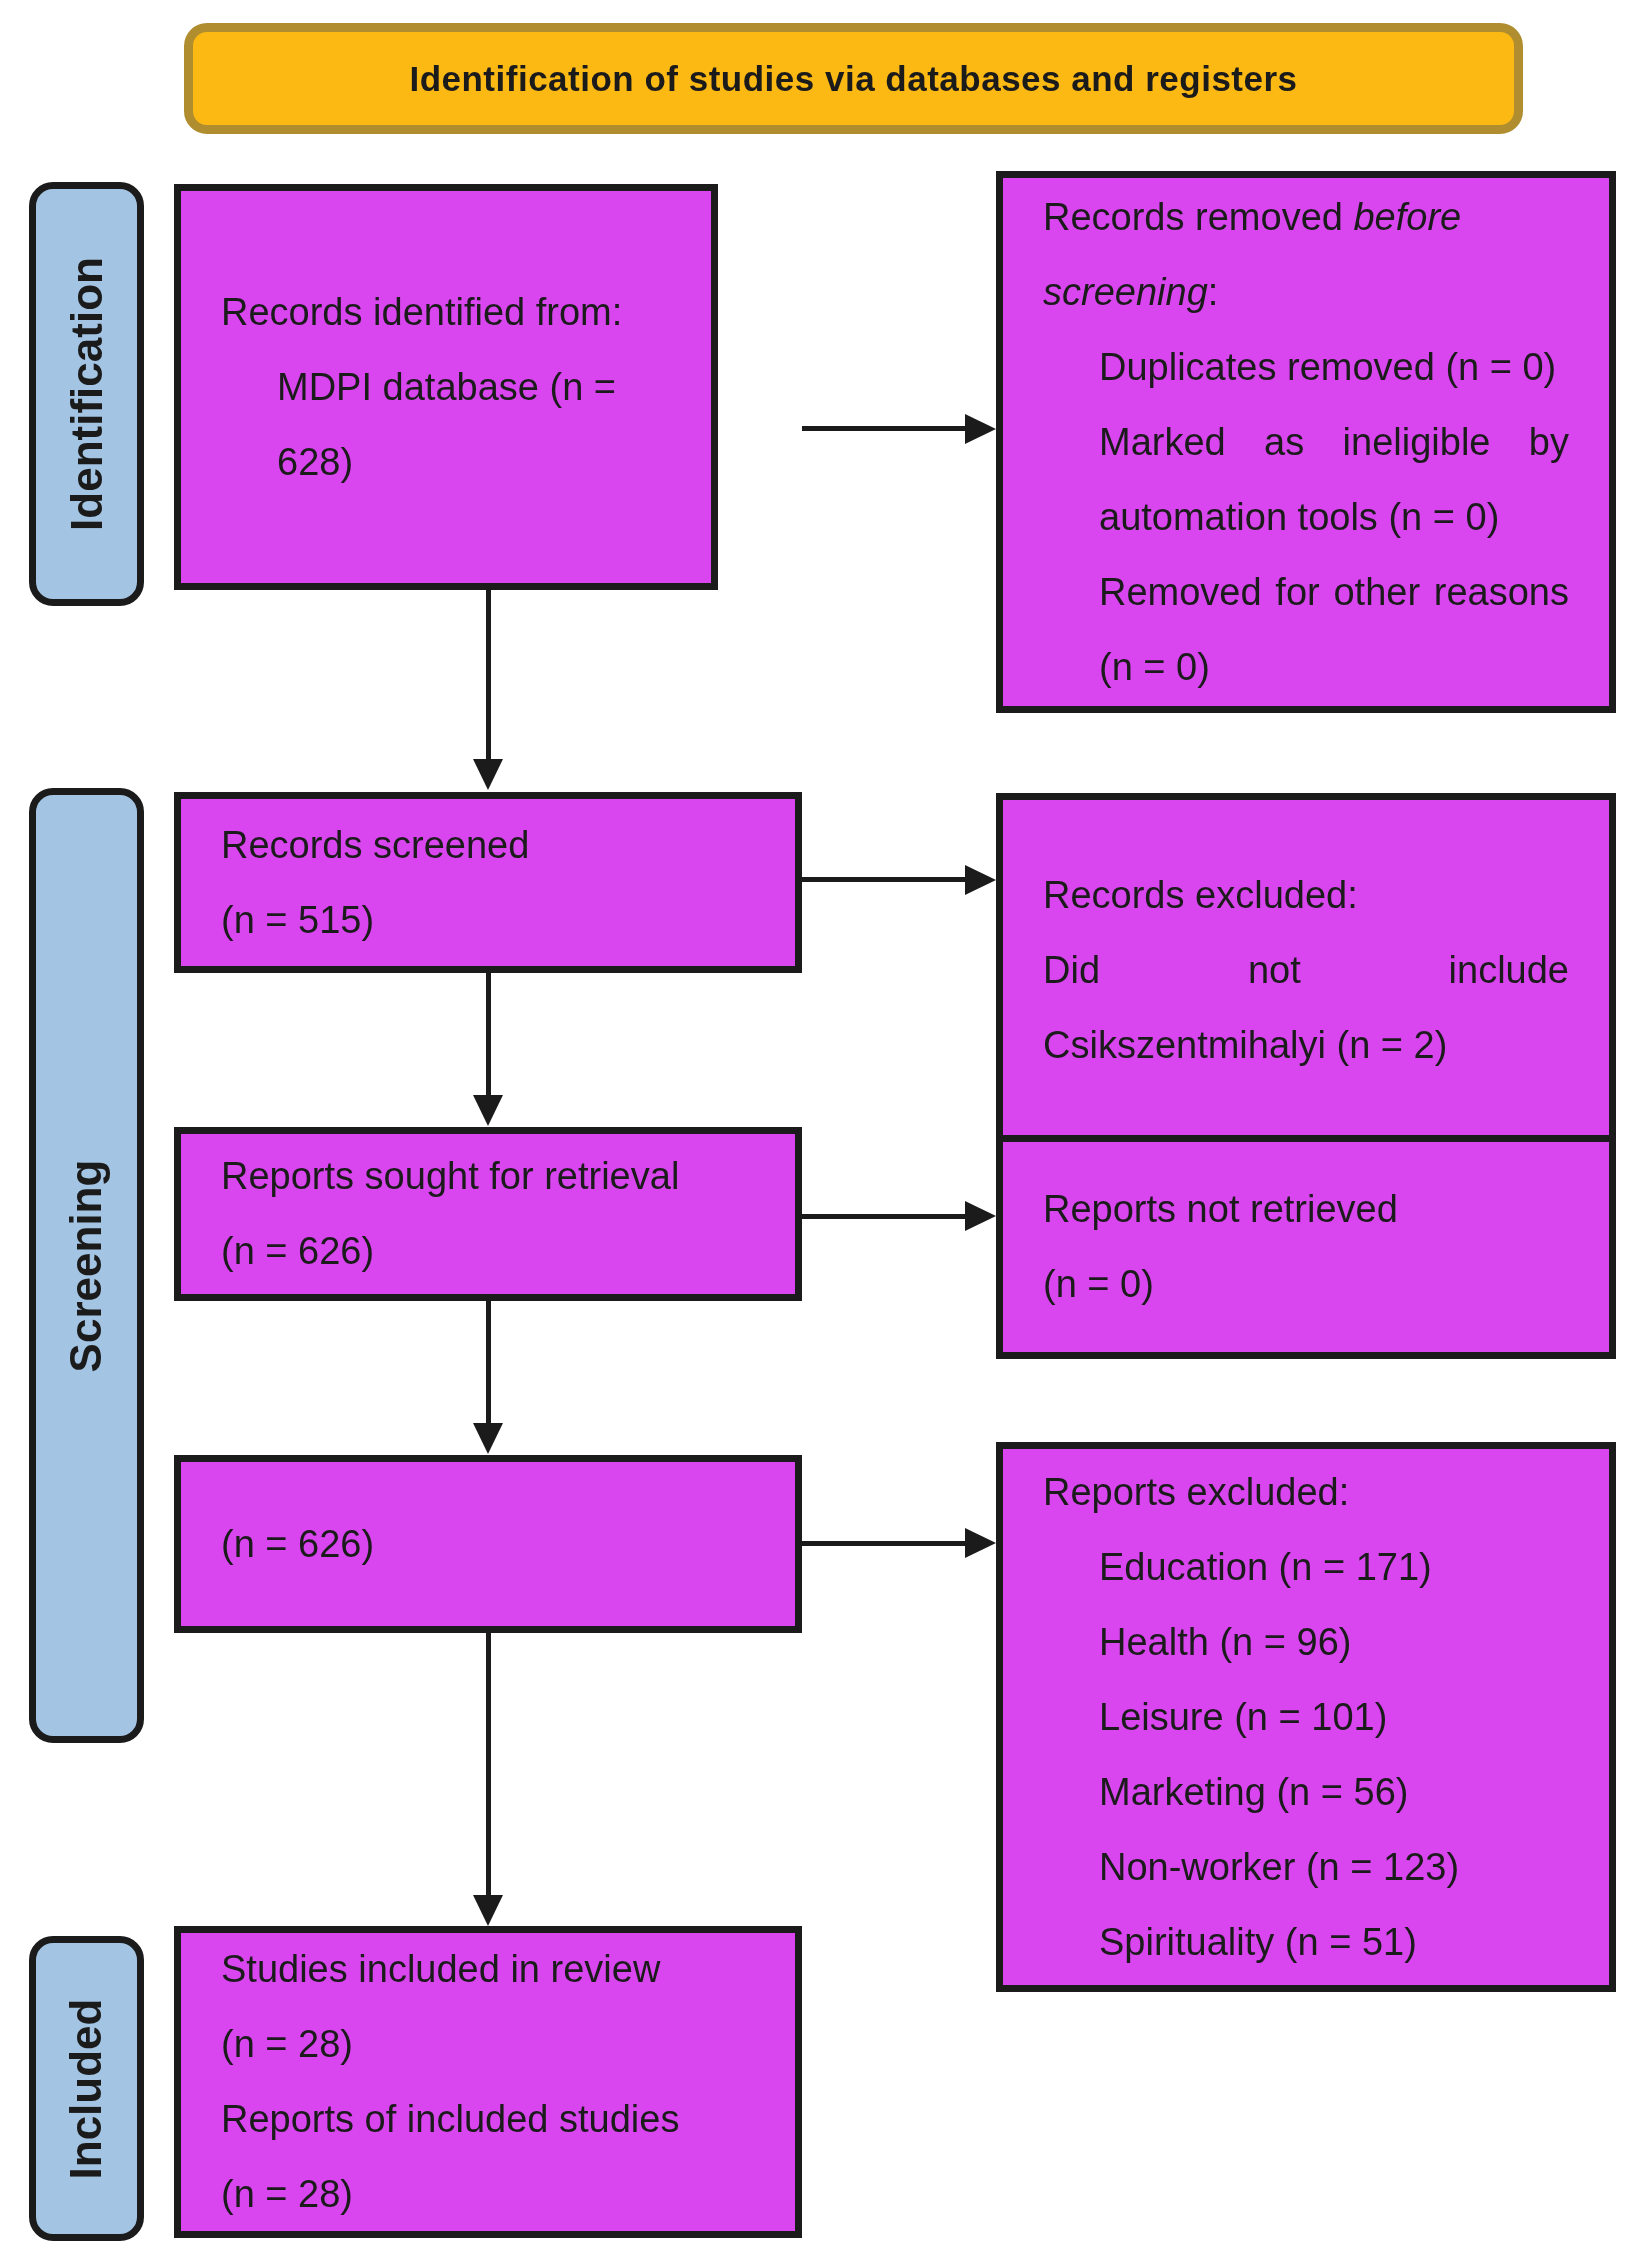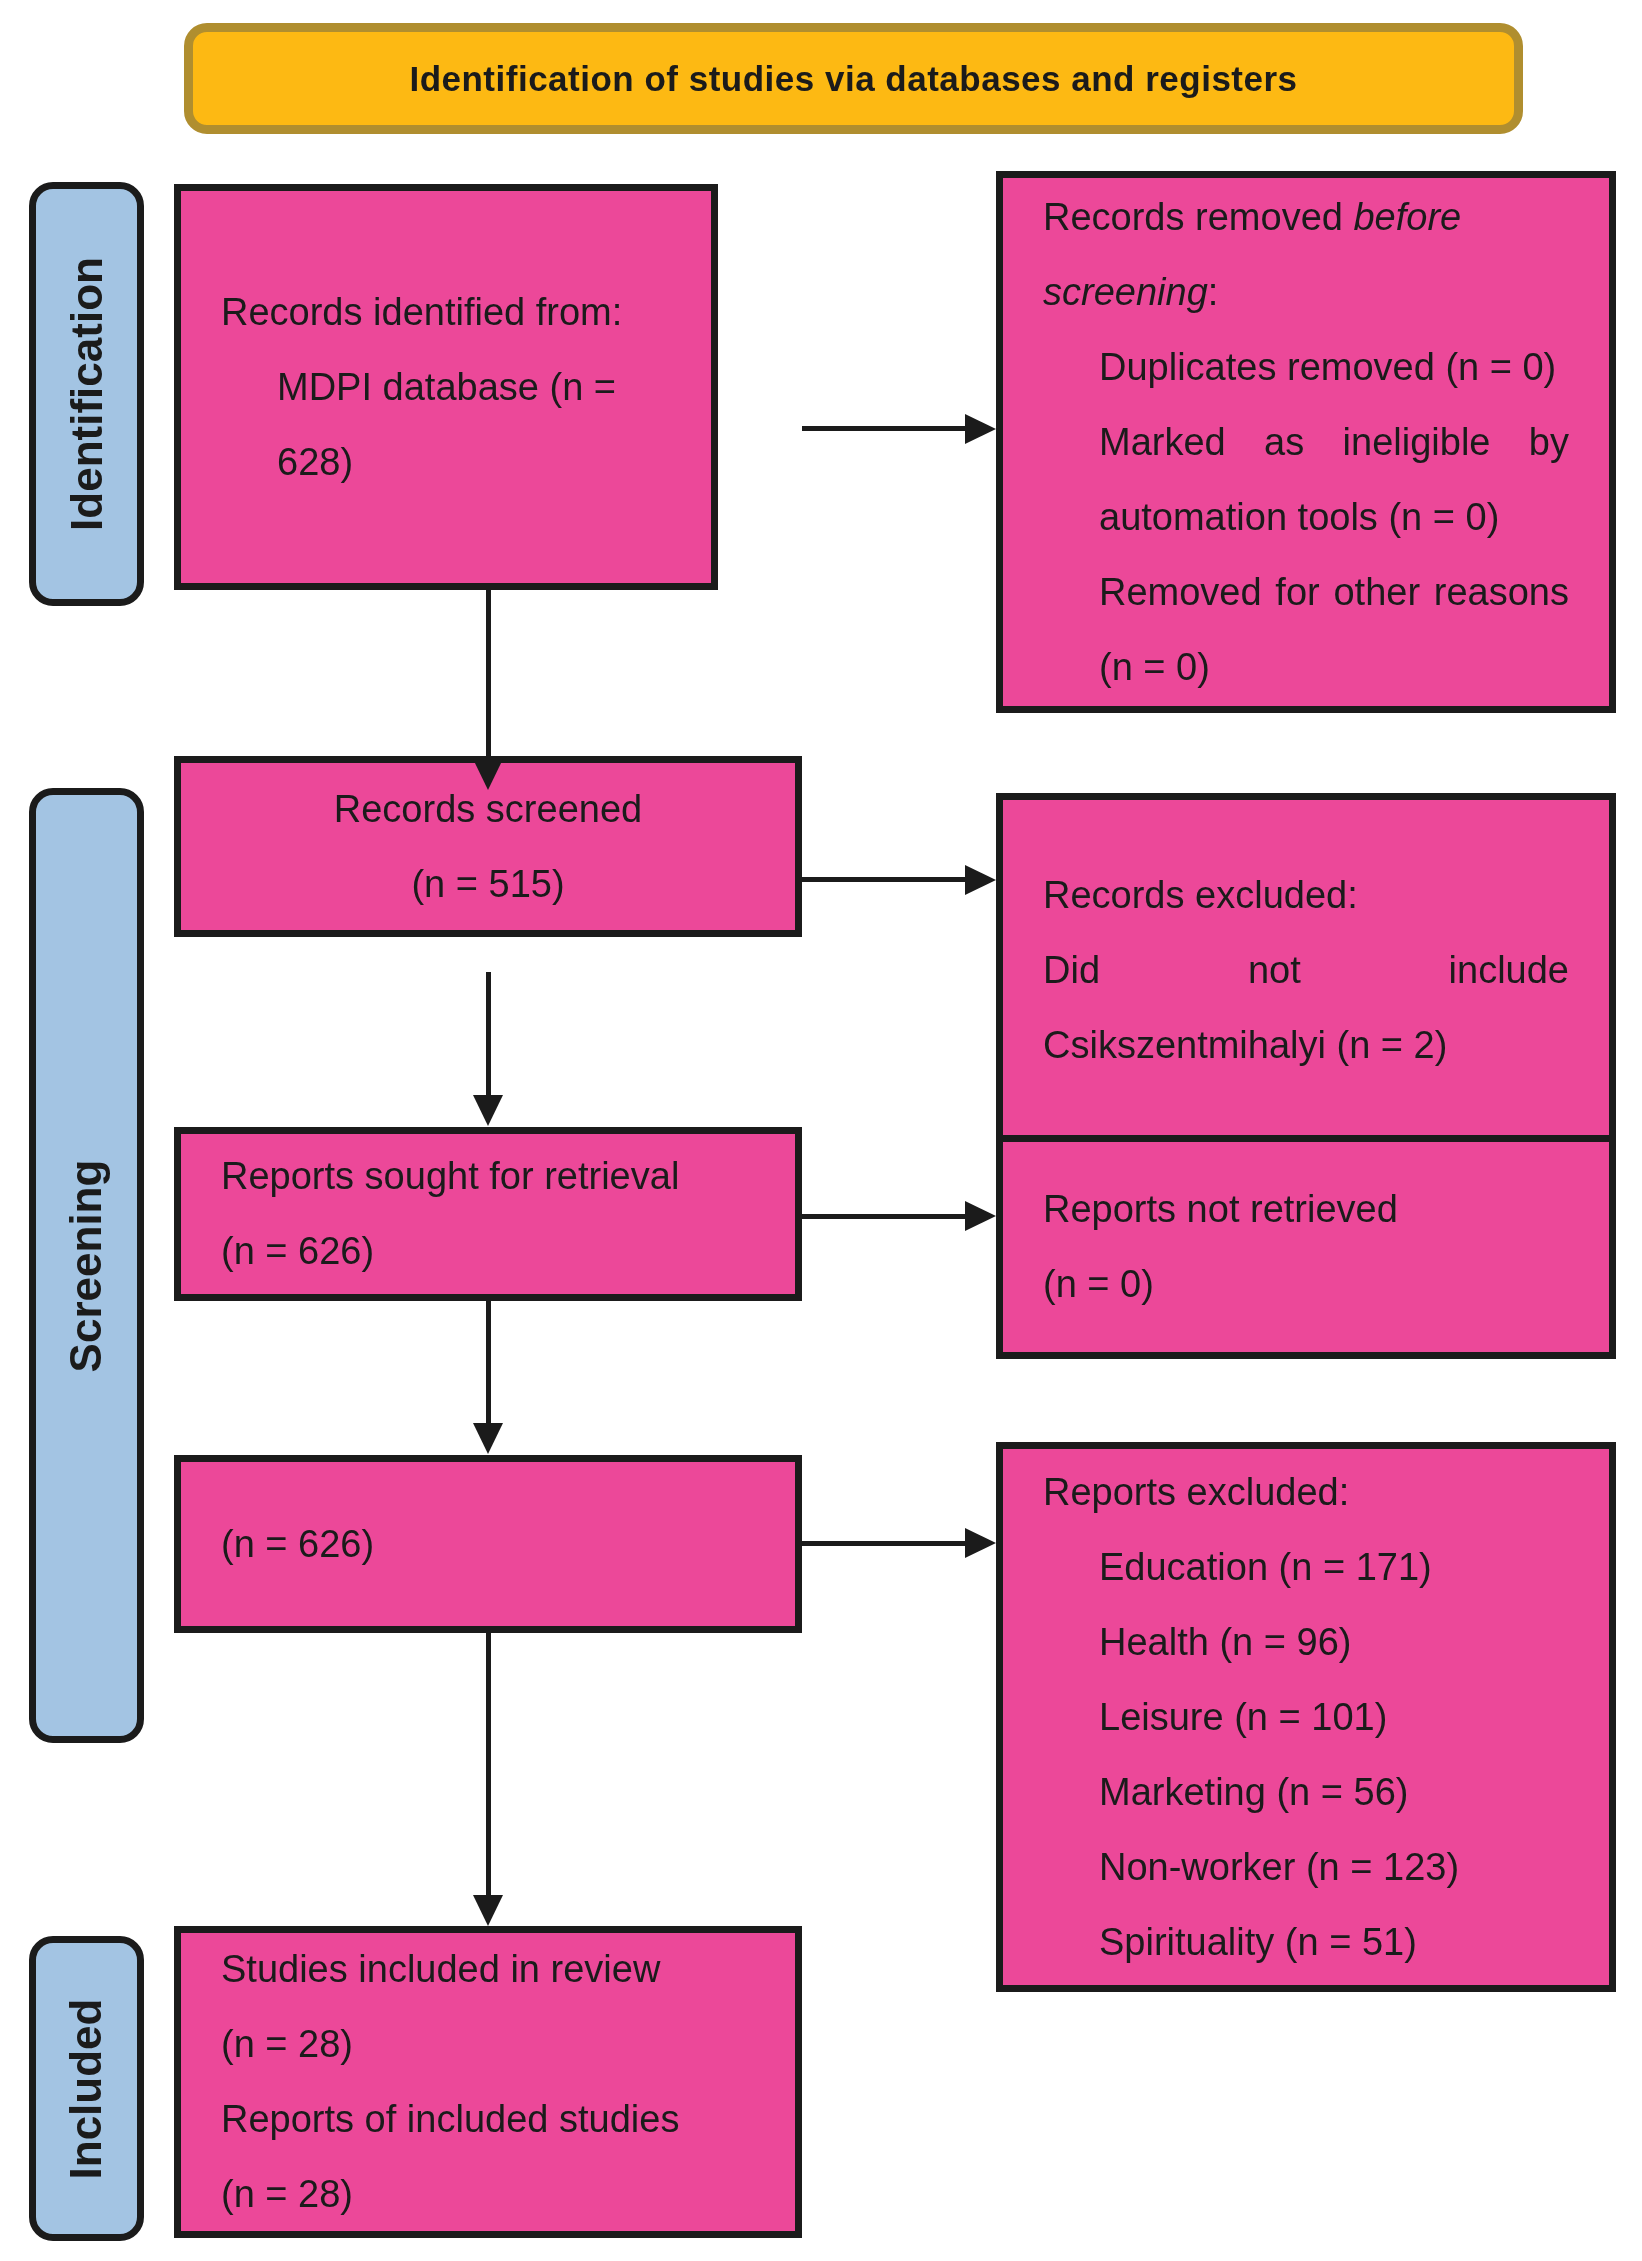--- a/index.html
+++ b/index.html
@@ -36,34 +36,34 @@
     white-space: nowrap;
     font-size: 44px; font-weight: bold;
   }
   .stage-identification { top: 182px; height: 424px; }
   .stage-screening     { top: 788px; height: 955px; }
   .stage-included      { top: 1936px; height: 305px; }
 
   
   .box {
     position: absolute;
-    background: #ec4899;
+    background: #d946ef;
     border: 7px solid #1b1b1b;
     padding: 5px 40px;
     font-size: 38px; line-height: 75px;
     display: flex; flex-direction: column; justify-content: center;
   }
   .box p { margin: 0; }
   .indent { padding-left: 56px; }
   .hang   { padding-left: 56px; }
   .justify { text-align: justify; }
   .it { font-style: italic; }
 
   .box-identified { left: 174px; top: 184px;  width: 544px; height: 406px; }
-  .box-screened   { left: 174px; top: 756px; width: 628px; height: 181px; text-align: center; }
+  .box-screened   { left: 174px; top: 792px; width: 628px; height: 181px; }
   .box-sought     { left: 174px; top: 1127px; width: 628px; height: 174px; }
   .box-assessed   { left: 174px; top: 1455px; width: 628px; height: 178px; }
   .box-included   { left: 174px; top: 1926px; width: 628px; height: 312px; }
 
   .box-removed          { left: 996px; top: 171px;  width: 620px; height: 542px; }
   .box-records-excluded { left: 996px; top: 793px; width: 620px; height: 354px; }
   .box-not-retrieved    { left: 996px; top: 1135px; width: 620px; height: 224px; }
   .box-reports-excluded { left: 996px; top: 1442px; width: 620px; height: 550px; }
 
   

